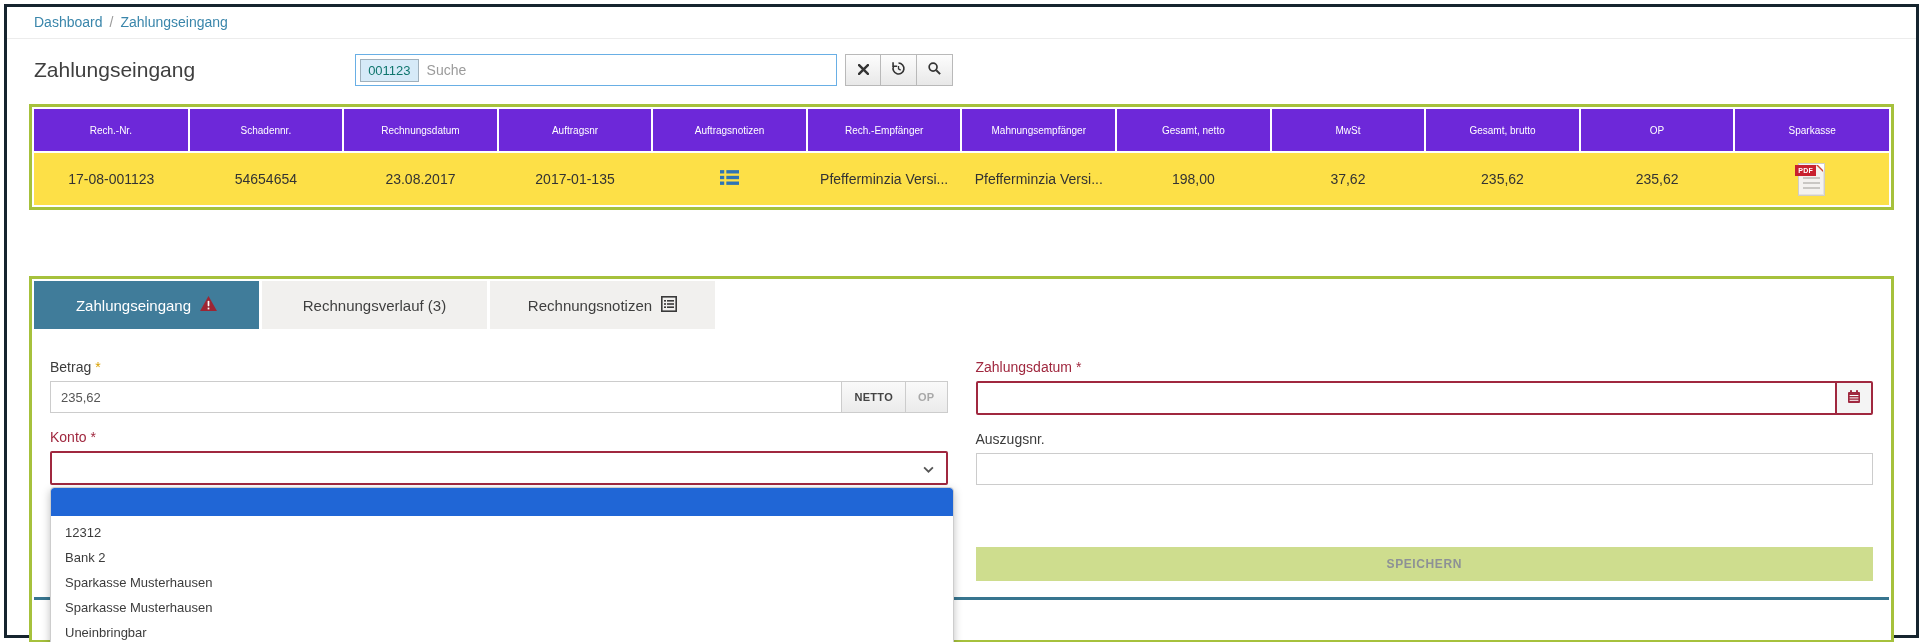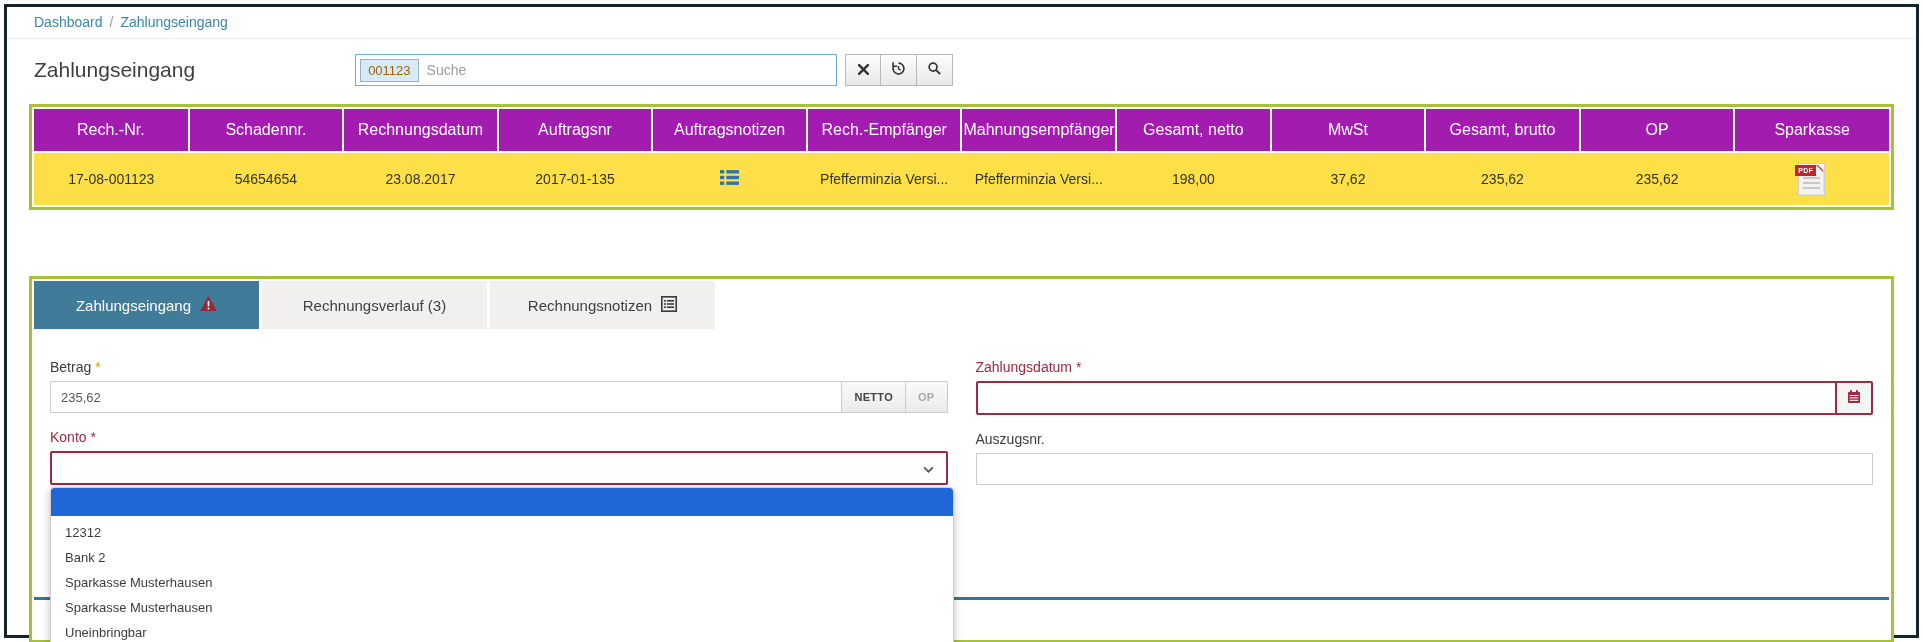--- a/index.html
+++ b/index.html
@@ -10,37 +10,37 @@
   .breadcrumb{padding:7px 0 8px 27px;font-size:14px;border-bottom:1px solid #ececec;}
   .breadcrumb a{color:#3a86ab;text-decoration:none;cursor:pointer;}
   .breadcrumb .sep{color:#9a9a9a;margin:0 7px;}
 
   
   .header-row{display:flex;align-items:center;padding:11px 27px 12px;height:40px;}
   .page-title{font-size:21px;font-weight:400;color:#3f3f3f;margin:0;}
   .search-wrap{display:flex;align-items:center;margin-left:160px;}
   .search-box{display:flex;align-items:center;width:482px;height:32px;border:1px solid #69afe5;
     background:#fff;box-sizing:border-box;padding:0 4px;}
-  .search-tag{background:#d6eaf8;border:1px solid #9fb0bc;color:#a16207;font-size:13px;
+  .search-tag{background:#d6eaf8;border:1px solid #9fb0bc;color:#0f766e;font-size:13px;
     padding:4px 7px;line-height:1;cursor:pointer;}
   .search-box input{border:none;outline:none;flex:1;font-size:14px;color:#555;padding:0 8px;
     font-family:Liberation Sans, sans-serif;background:transparent;}
   .search-box input::placeholder{color:#9b9b9b;}
   .btn-group{display:flex;margin-left:8px;}
   .btn-group button{width:36px;height:32px;background:linear-gradient(#fdfdfd,#e8e8e8);
     border:1px solid #b9b9b9;display:flex;align-items:center;justify-content:center;cursor:pointer;padding:0;}
   .btn-group button + button{border-left:none;}
 
   
   .panel{margin:0 22px;border:3px solid #a6c13c;background:#fff;padding:2px;}
   .panel-table{margin-top:2px;}
 
   
   table{width:100%;border-collapse:collapse;table-layout:fixed;}
-  th{background:#a21caf;color:#fff;font-weight:400;font-size:16px;height:40px;}
+  th{background:#6d28d9;color:#fff;font-weight:400;font-size:10px;height:40px;}
   th + th{border-left:2px solid #fff;margin-top:35px;}
   td{height:50px;text-align:center;font-size:14px;color:#333;background:#fde047;border-top:2px solid #fff;}
   tbody tr{cursor:pointer;}
 
   .list-icon,.pdf-icon{display:inline-block;vertical-align:middle;}
   .pdf-icon{position:relative;width:25px;height:31px;background:#f4f2f0;border:1px solid #cfcdca;
     box-shadow:inset -1px -1px 0 #e4e2df;cursor:pointer;}
   .pdf-icon::after{content:"";position:absolute;left:4px;right:4px;top:13px;height:14px;
     background:repeating-linear-gradient(#c9c7c4 0 2px,transparent 2px 5px);}
   .pdf-banner{position:absolute;top:1px;left:-4px;background:#c8202f;color:#fff;font-size:7px;
@@ -280,19 +280,20 @@
         </div>
         <div class="field">
           <div class="field-label">
             <span>Auszugsnr.</span>
           </div>
           <div class="input-group">
             <input value="" style="">
           </div>
         </div>
         <div class="actions">
+          <button class="btn-save">SPEICHERN</button>
         </div>
       </div>
     </div>
     <div class="panel-footer-space"></div>
   </div>
 
 </div>
 
 </body></html>

